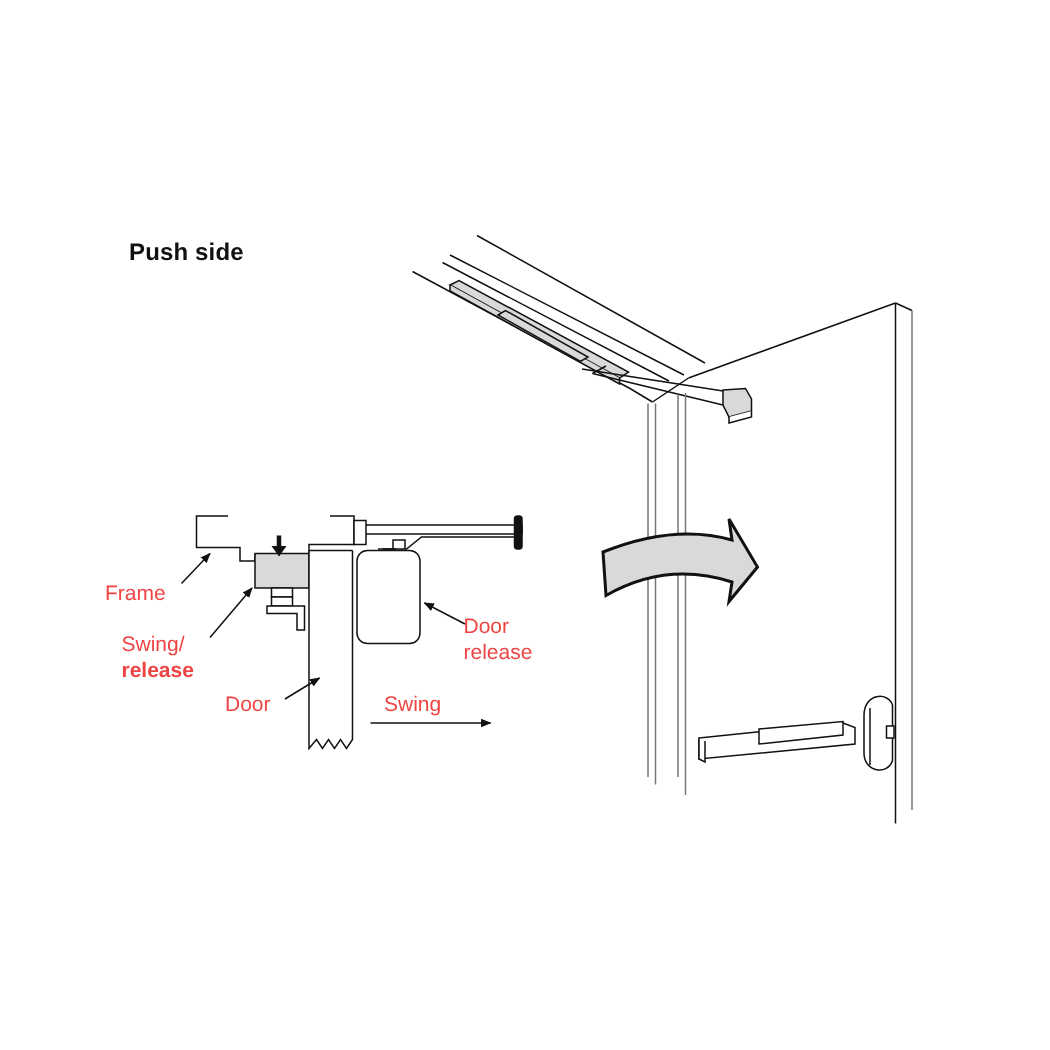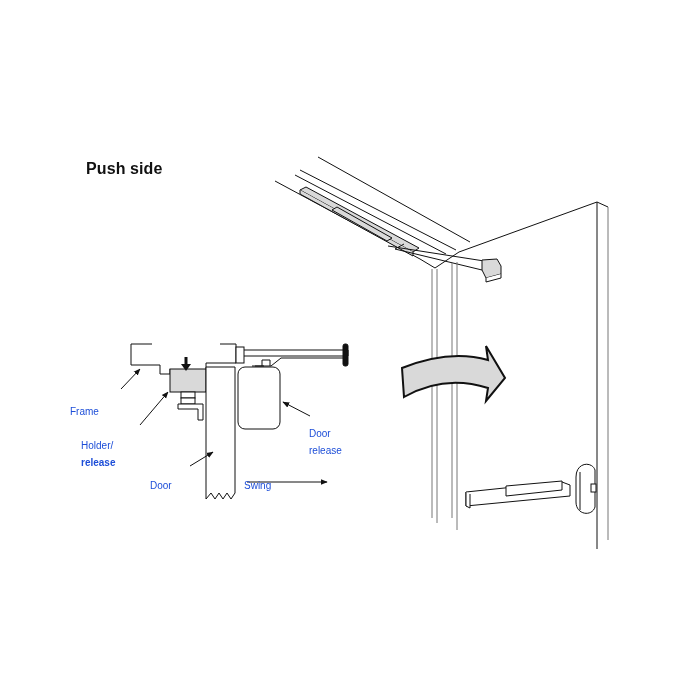--- a/index.html
+++ b/index.html
@@ -27,25 +27,24 @@
       top: 160px;
       font-family: "Liberation Sans", "DejaVu Sans", sans-serif;
       font-weight: bold;
       font-size: 16px;
       color: #111111;
       letter-spacing: 0.1px;
     }
     .label {
       position: absolute;
       font-family: "Liberation Sans", "DejaVu Sans", sans-serif;
-      font-size: 10px;
+      font-size: 14px;
       line-height: 17px;
-      color: #1d4ed8;
+      color: #ef4444;
       white-space: pre;
-      margin-top: 16px;
     }
   </style>
 </head>
 <body>
 
 <div class="canvas">
 
   <div class="title">Push side</div>
 
   <svg class="art" viewBox="0 0 700 700" xmlns="http://www.w3.org/2000/svg">
@@ -140,20 +139,20 @@
         <path d="M576,477 C576,462 592,461 595,470 L595,507 C592,517 576,515 576,502 Z"></path>
         <path d="M580,472 L580,510"></path>
         <rect x="591" y="484" width="5" height="8"></rect>
       </g>
 
       <path d="M402,368 C432,356 460,352 488,360 L486,346 L505,378 L486,401 L488,388 C460,379 432,381 404,397 Z" fill="#d9d9d9" stroke="#111" stroke-width="2" stroke-linejoin="miter"></path>
     </g>
   </svg>
 
   <div class="label" style="left:70px; top:387px;">Frame</div>
-  <div class="label" style="left:81px; top:421px;">Holder/</div>
+  <div class="label" style="left:81px; top:421px;">Swing/</div>
   <div class="label" style="left:81px; top:438px;font-weight:bold;">release</div>
   <div class="label" style="left:150px; top:461px;">Door</div>
   <div class="label" style="left:309px; top:409px;">Door</div>
   <div class="label" style="left:309px; top:426px;">release</div>
-  <div class="label" style="left:244px; top:461px;">Swing</div>
+  <div class="label" style="left:256px; top:461px;">Swing</div>
 
 </div>
 
 </body></html>

